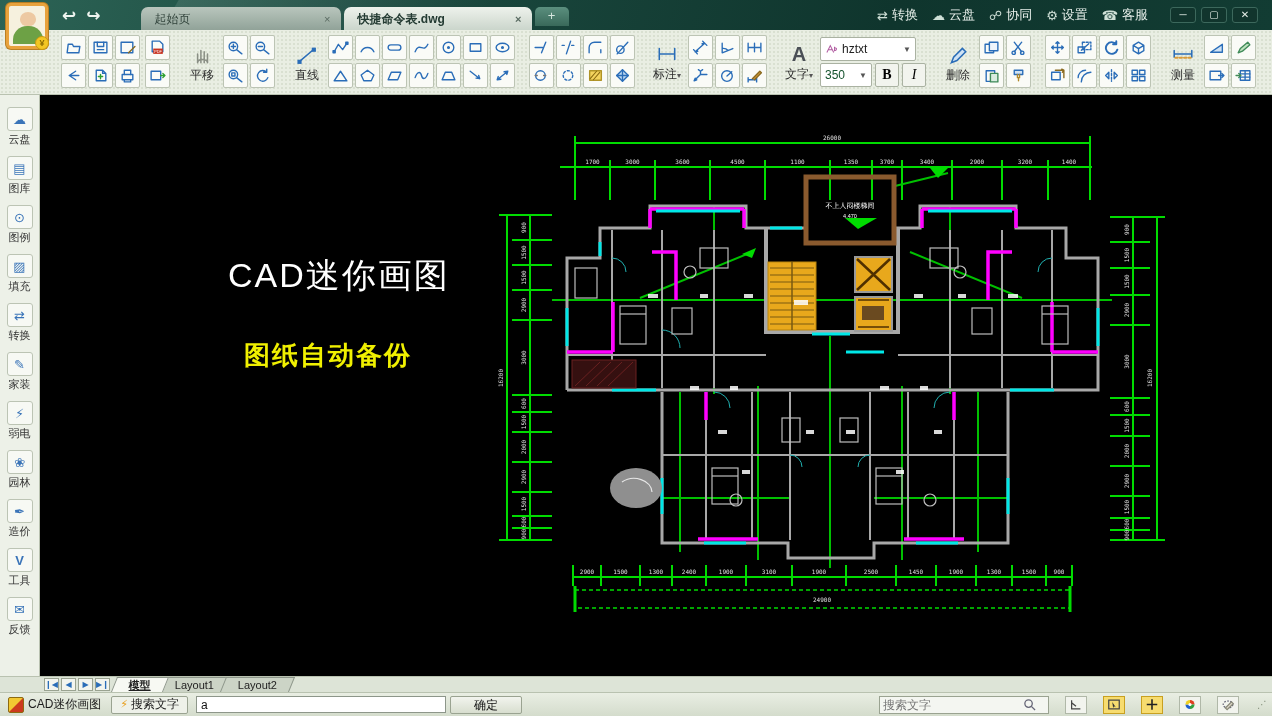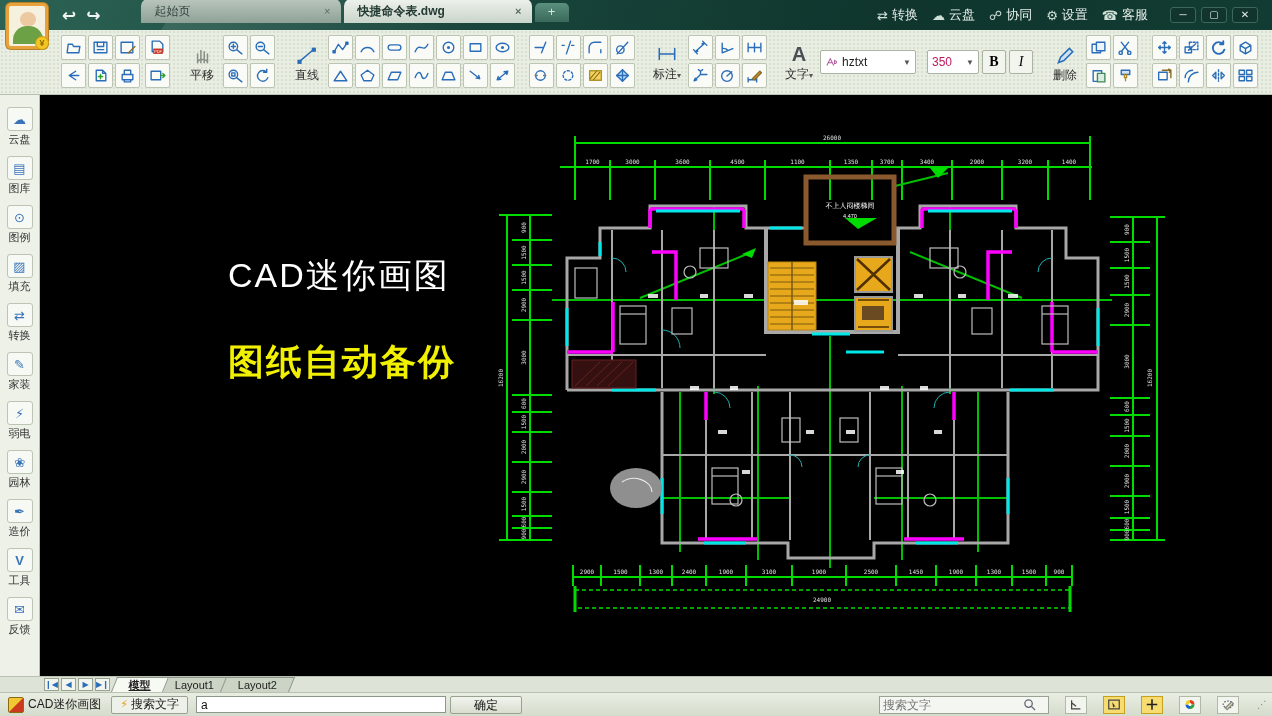--- a/index.html
+++ b/index.html
@@ -6,21 +6,21 @@
 html,body{width:1272px;height:716px;overflow:hidden;font-family:"Liberation Sans","DejaVu Sans",sans-serif;background:#000;position:relative}
 
 .titlebar{position:absolute;left:0;top:0;width:1272px;height:30px;background:linear-gradient(105deg,#2c6355 0%,#1a473d 35%,#0f352d 70%,#123c33 100%);display:flex;align-items:center}
 .titlebar:before{content:"";position:absolute;left:170px;top:0;width:520px;height:30px;background:linear-gradient(115deg,rgba(255,255,255,.10),rgba(255,255,255,0) 60%);transform:skewX(-30deg);pointer-events:none}
 .avatar{position:absolute;left:6px;top:3px;width:42px;height:46px;border:3px solid #e8a23c;border-radius:5px;background:#f6f1de;z-index:30;box-shadow:0 0 0 1px #b97f23}
 .avatar .head{position:absolute;left:11px;top:6px;width:16px;height:14px;border-radius:50% 50% 45% 45%;background:#edc9a2}
 .avatar .bodyp{position:absolute;left:4px;top:20px;width:30px;height:18px;border-radius:14px 14px 0 0;background:#6da145}
 .avatar .coin{position:absolute;right:-4px;bottom:-4px;width:14px;height:14px;border-radius:50%;background:#f3c623;border:1px solid #c79a12;color:#8a6a00;font-size:9px;line-height:13px;text-align:center;font-weight:bold}
 .navarrows{margin-left:62px;display:flex;gap:10px;color:#eef4ef;font-size:17px;font-weight:bold}
 .navarrows span{cursor:pointer}
-.tabs{display:flex;align-items:flex-end;height:16px;margin-left:40px}
+.tabs{display:flex;align-items:flex-start;height:16px;margin-left:40px}
 .tab{position:relative;height:24px;margin-right:3px;padding:0 10px 0 14px;border-radius:7px 7px 0 0;display:flex;align-items:center;gap:8px;font-size:12px;color:#243b33}
 .tab.inactive{width:200px;background:linear-gradient(#b9c6bd,#8fa197);color:#32443c}
 .tab.active{width:188px;background:linear-gradient(#eef2ec,#c9d4ca);font-weight:bold}
 .tab .x{margin-left:auto;color:#5a6b62;font-size:11px;cursor:pointer}
 .tab-add{width:34px;height:19px;margin-bottom:1px;border-radius:5px 5px 0 0;background:linear-gradient(#5b8f7e,#39695a);color:#d8e8e0;font-size:13px;text-align:center;line-height:18px;cursor:pointer}
 .topmenu{margin-left:auto;display:flex;align-items:center;gap:14px;color:#e6eee9;font-size:13px;padding-right:10px}
 .topmenu .mi{display:flex;align-items:center;gap:4px;cursor:pointer}
 .topmenu .ico{font-size:13px;color:#cfe0d7}
 .winbtns{display:flex;gap:5px;margin-left:8px;margin-right:4px}
 .winbtn{width:26px;height:16px;background:#11352d;border:1px solid #3c685c;border-radius:3px;color:#e8f0ea;font-size:10px;line-height:14px;text-align:center;cursor:pointer}
@@ -29,33 +29,33 @@
 .grp{display:flex;align-items:center;gap:3px;padding:0 5px;height:56px}
 .sep{width:1px;height:52px;background:#c6cdbd;margin:0 2px}
 .gridrows{display:grid;grid-auto-flow:column;grid-template-rows:26px 26px;gap:2px}
 .tb{width:25px;height:25px;background:#fafbf7;border:1px solid #bcc4b4;border-radius:2px;display:flex;align-items:center;justify-content:center;cursor:pointer}
 .tb svg{width:17px;height:15px;stroke:#2a6db8;fill:none;stroke-width:1.3;stroke-linecap:round;stroke-linejoin:round}
 .lblcol{display:flex;flex-direction:column;align-items:center;justify-content:center;width:36px;height:54px;cursor:pointer}
 .lblcol .bigicon{height:26px;display:flex;align-items:center;justify-content:center}
 .lblcol .bigicon svg{width:22px;height:20px;stroke:#2a6db8;fill:none;stroke-width:1.4;stroke-linecap:round}
 .lblcol .cap{font-size:12px;color:#2b2b2b;line-height:14px;white-space:nowrap}
 .lblcol .cap .dd{font-size:8px;color:#555}
-.fontbox{display:flex;gap:11px}
+.fontbox{display:flex;flex-direction:column;gap:2px}
 .selbox{display:flex;align-items:center;background:#fff;border:1px solid #aab2a2;border-radius:2px;height:24px;padding:0 4px;font-size:12px;color:#222;cursor:pointer}
 .selbox .dd{margin-left:auto;font-size:8px;color:#555;padding-left:6px}
 .bi{width:24px;height:24px;background:#f2f4ee;border:1px solid #aab2a2;border-radius:2px;text-align:center;line-height:22px;font-family:"Liberation Serif","DejaVu Serif",serif;font-size:14px;cursor:pointer}
 
 .sidebar{position:absolute;left:0;top:95px;width:40px;height:581px;background:#edf1e8;border-right:1px solid #b9c2b0;display:flex;flex-direction:column;align-items:center;padding-top:12px}
 .sbitem{display:flex;flex-direction:column;align-items:center;margin-bottom:9px;cursor:pointer}
 .sbitem .sbicon{width:26px;height:24px;background:#f7f9f4;border:1px solid #bcc4b4;border-radius:3px;color:#3a74b8;font-size:13px;display:flex;align-items:center;justify-content:center}
 .sbitem .sblbl{font-size:11px;color:#333;margin-top:1px;writing-mode:horizontal-tb}
 
 .canvas{position:absolute;left:40px;top:95px;width:1232px;height:581px;background:#000}
 .canvas-title{position:absolute;left:188px;top:158px;color:#fff;font-size:34px;letter-spacing:2px}
-.canvas-sub{position:absolute;left:188px;top:243px;color:#f0f000;font-size:36px;font-weight:bold;letter-spacing:2px}
+.canvas-sub{position:absolute;left:204px;top:243px;color:#f0f000;font-size:26px;font-weight:bold;letter-spacing:2px}
 .canvas svg.plan{position:absolute;left:0;top:0;width:1232px;height:581px}
 
 .tabbar{position:absolute;left:0;top:676px;width:1272px;height:16px;background:#dde4d7;border-top:1px solid #b9c2b0;display:flex;align-items:center;font-size:11px}
 .navbtn{width:15px;height:13px;background:#f3f5ef;border:1px solid #9aa391;color:#2a6db8;font-size:8px;line-height:11px;text-align:center;margin-left:2px;cursor:pointer}
 .mtab{height:15px;padding:0 14px;display:flex;align-items:center;transform:skewX(-22deg);border:1px solid #8d968a;border-bottom:none;margin-left:-6px;background:#ccd4c6;cursor:pointer}
 .mtab span{transform:skewX(22deg);font-size:11px;color:#222}
 .mtab.active{background:#f7f9f3;z-index:2}
 .mtab.active span{font-weight:bold;text-decoration:underline}
 .mtabs{display:flex;margin-left:10px}
 
@@ -411,21 +411,21 @@
     <div class="fontbox">
       <div class="selbox" style="width:96px">
         <svg viewBox="0 0 16 14" style="width:14px;height:12px;stroke:#b05aa0;fill:none;stroke-width:1.2;margin-right:3px">
             <path d="M2 11 L6 3 L10 11 M3.5 8 H8.5 M11 6 C14 5 14 9 11 9 V4.5"></path>
           </svg>
         <span>hztxt</span>
         <span class="dd">▼</span>
       </div>
       <div style="display:flex;gap:3px">
         <div class="selbox" style="width:52px">
-          <span style="color:#be185d">350</span>
+          <span style="color:#14532d">350</span>
           <span class="dd">▼</span>
         </div>
         <span class="bi" style="font-weight:bold">B</span>
         <span class="bi" style="font-style:italic">I</span>
       </div>
     </div>
   </div>
   <div class="sep"></div>
   <div class="grp">
     <div class="lblcol">

